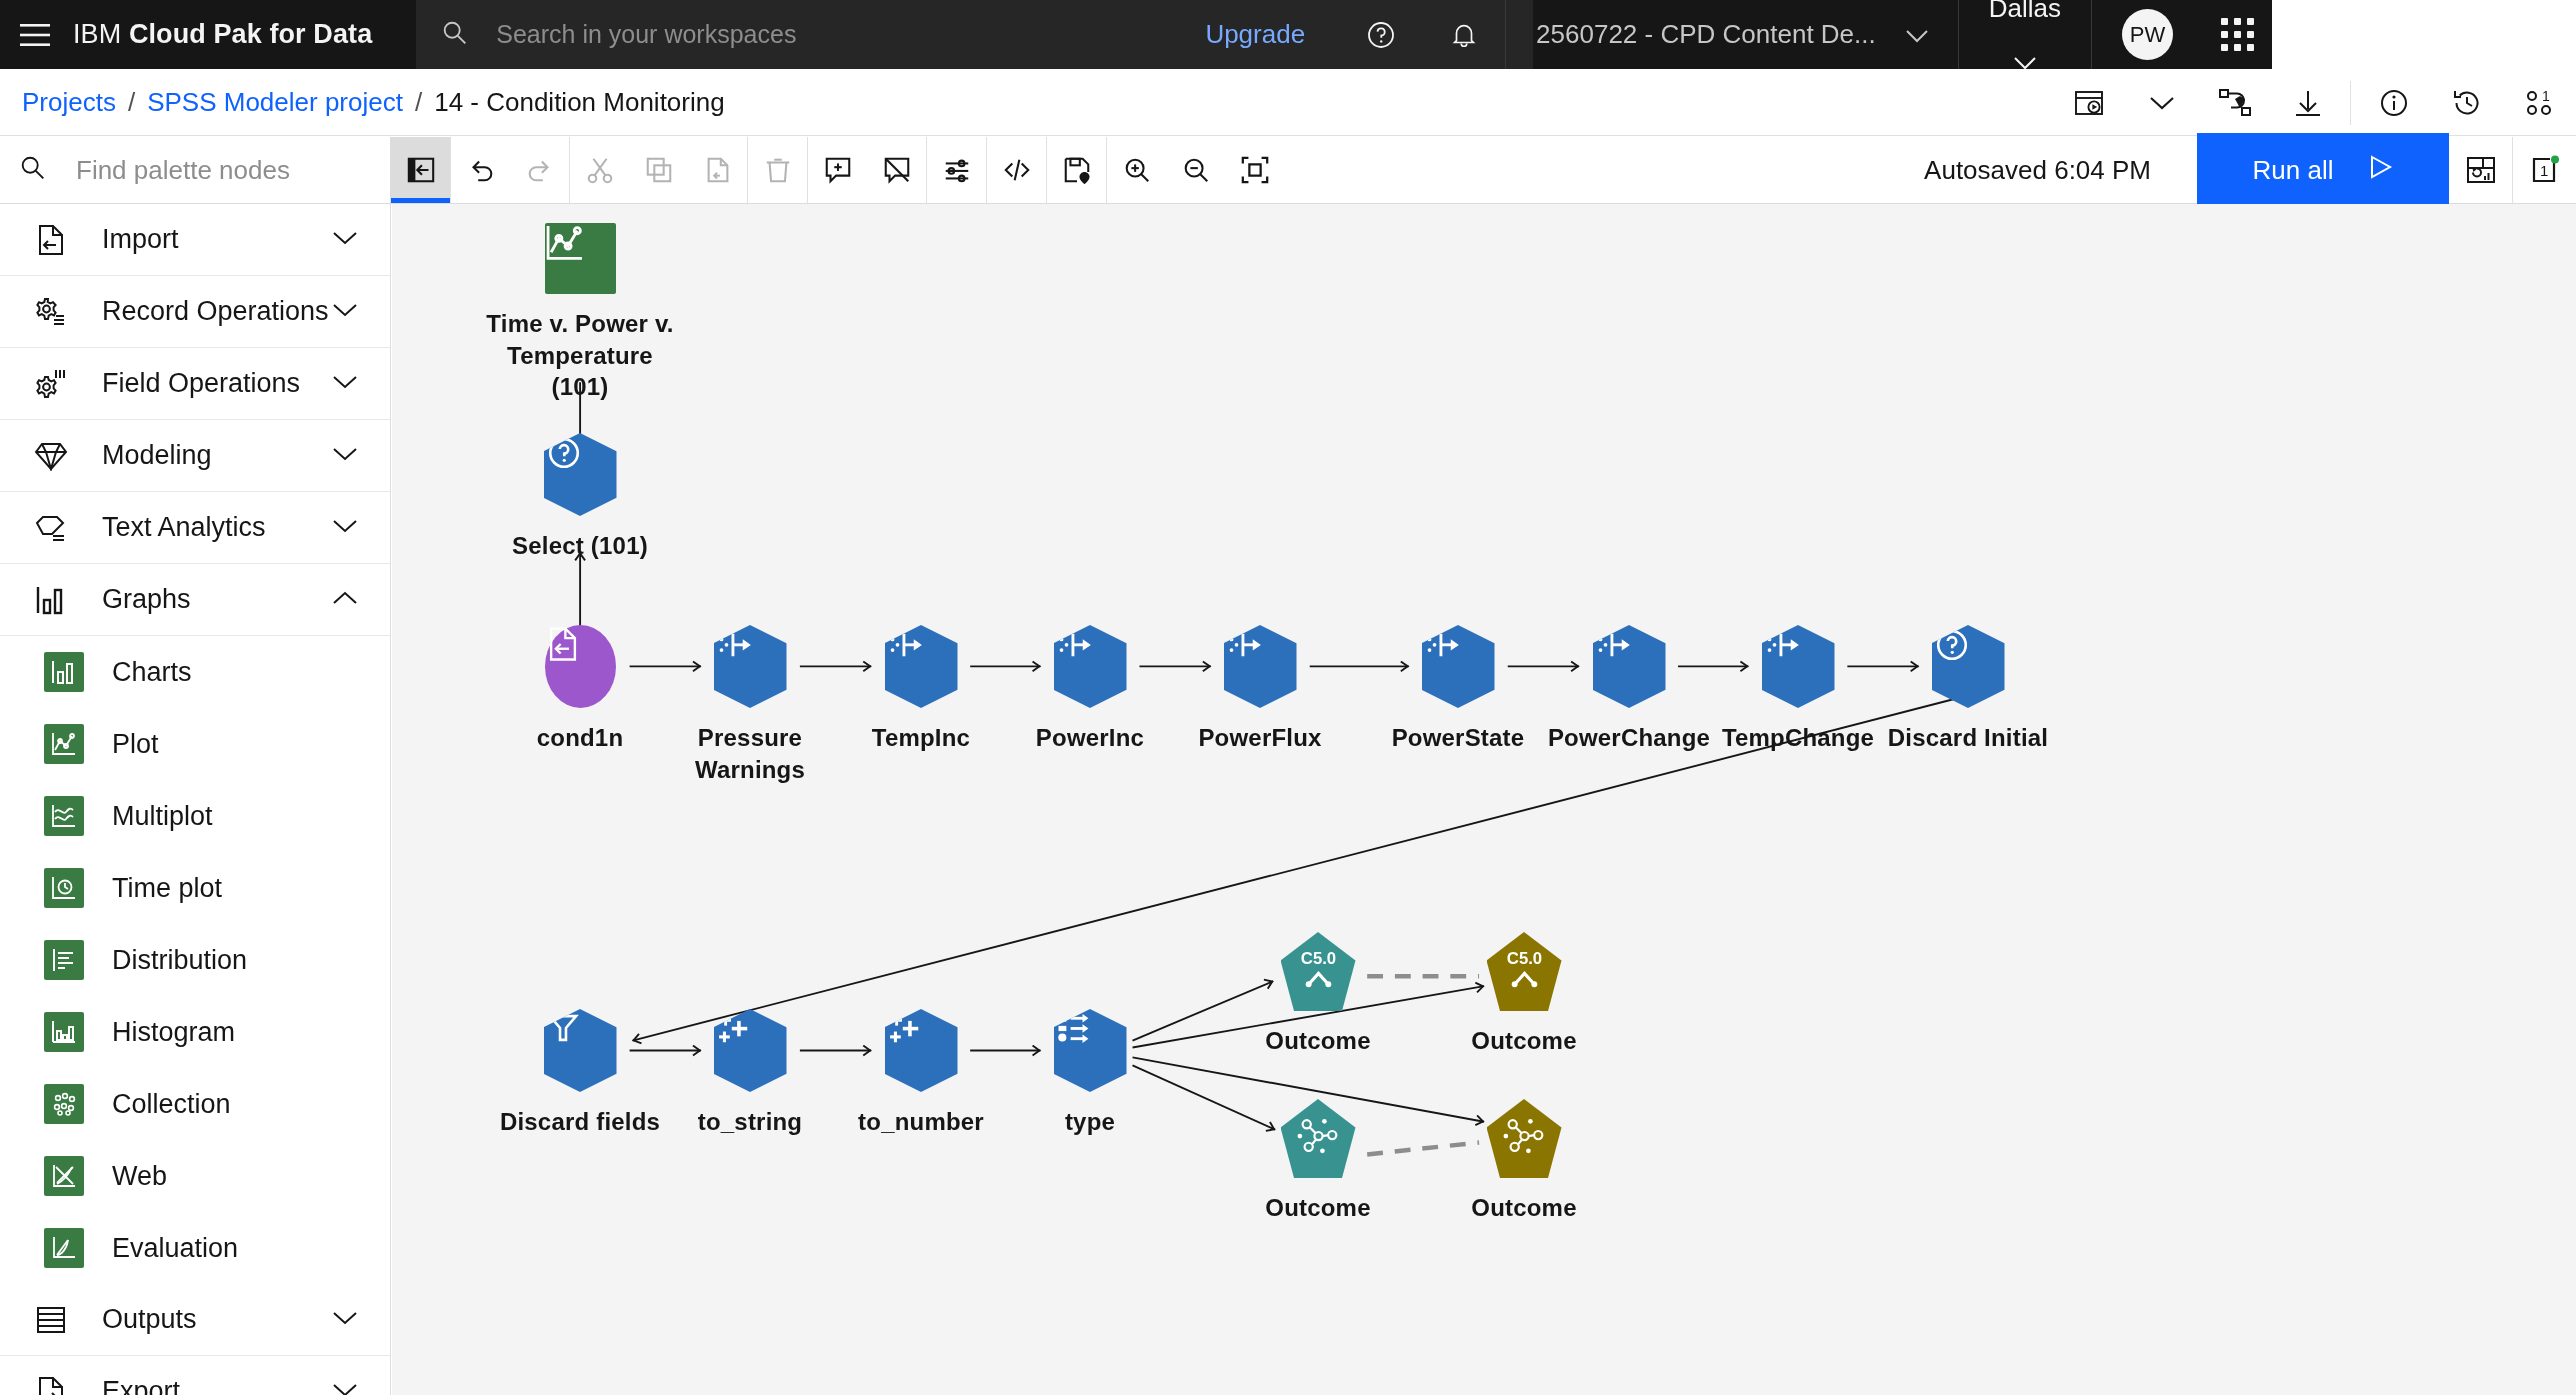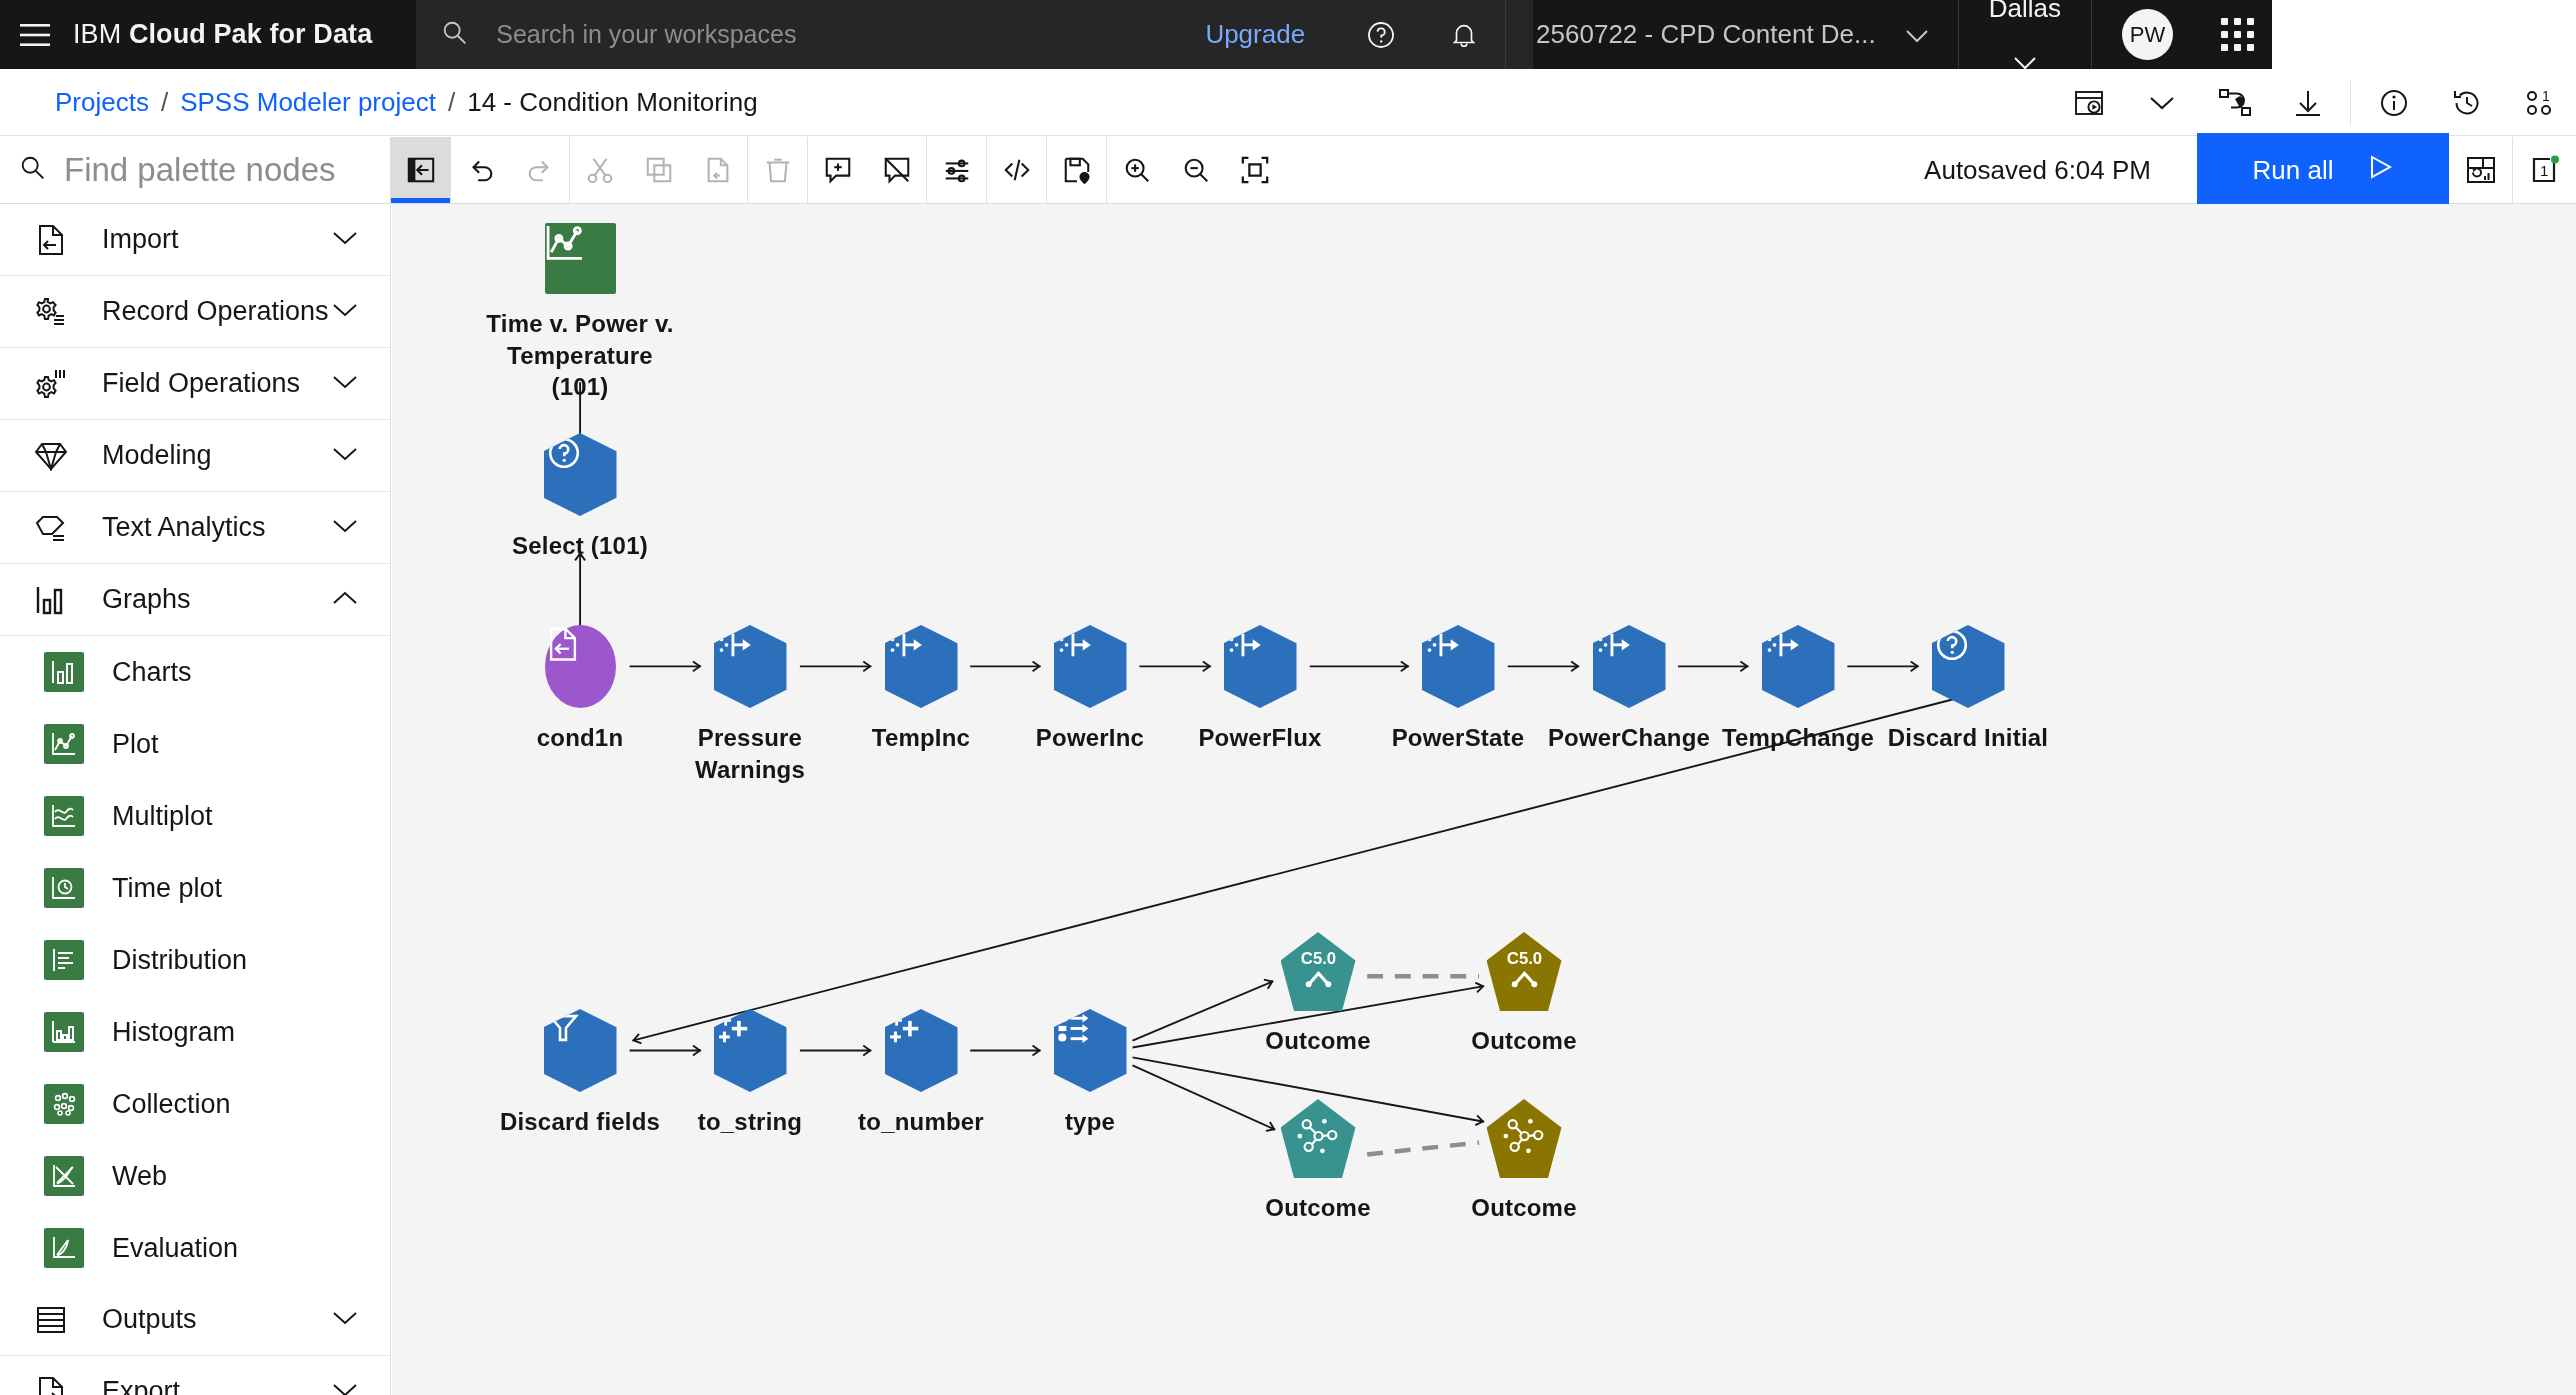--- a/index.html
+++ b/index.html
@@ -31,21 +31,21 @@
     display:flex; align-items:center; justify-content:center; font-size:22px; font-weight:400;
     margin:0 30px; cursor:pointer;}
   #hdr-apps{ width:69px; height:69px; display:flex; align-items:center; justify-content:center;
     cursor:pointer; }
   .dotgrid{ display:grid; grid-template-columns:repeat(3,7px); grid-gap:6px; }
   .dotgrid i{ width:7px; height:7px; background:#f4f4f4; display:block; border-radius:1px;}
 
   
   #crumbbar{ position:absolute; top:69px; left:0; width:2576px; height:67px;
     background:#fff; border-bottom:1px solid #e0e0e0; display:flex; align-items:center; }
-  #crumbs{ display:flex; align-items:center; padding-left:55px; font-size:26px; gap:12px;}
+  #crumbs{ display:flex; align-items:center; padding-left:22px; font-size:26px; gap:12px;}
   #crumbs a{ color:#0f62fe; text-decoration:none; cursor:pointer; white-space:nowrap;}
   #crumbs .sl{ color:#525252; }
   #crumbs .cur{ color:#161616; white-space:nowrap;}
   #crumb-actions{ position:absolute; right:0; top:0; height:67px; display:flex; align-items:center; }
   .cb-ic{ width:73px; height:67px; display:flex; align-items:center; justify-content:center;
     cursor:pointer; }
   .cb-div{ border-left:1px solid #e0e0e0; height:44px; margin:0 6px;}
 
   
   #toolbar{ position:absolute; top:137px; left:391px; right:0; height:67px; background:#fff;
@@ -62,21 +62,21 @@
     align-items:center; justify-content:center; gap:34px; font-size:26px; cursor:pointer; }
   #tb-right{ display:flex; align-items:center; height:66px; }
   .tbr{ width:63px; height:66px; display:flex; align-items:center; justify-content:center;
     cursor:pointer; position:relative; }
 
   
   #palette{ position:absolute; top:137px; left:0; width:391px; bottom:0; background:#fff;
     border-right:1px solid #dcdcdc; overflow:hidden; }
   #pal-search{ height:67px; display:flex; align-items:center; border-bottom:1px solid #dcdcdc;
     padding-left:18px; cursor:text;}
-  #pal-search .ph{ color:#8d8d8d; font-size:33px; margin-left:16px;}
+  #pal-search .ph{ color:#8d8d8d; font-size:26px; margin-left:28px;}
   .pal-cat{ height:72px; display:flex; align-items:center; padding:0 32px 0 28px;
     border-bottom:1px solid #e8e8e8; cursor:pointer; }
   .pal-cat .ico{ width:46px; display:flex; align-items:center; justify-content:center;}
   .pal-cat .lbl{ font-size:27px; color:#161616; margin-left:28px; flex:1; white-space:nowrap;}
   .pal-item{ height:72px; display:flex; align-items:center; padding-left:44px; cursor:pointer;}
   .pal-item .sq{ width:40px; height:40px; background:#397b42; border-radius:2px;
     display:flex; align-items:center; justify-content:center; flex:0 0 auto;}
   .pal-item .lbl{ font-size:27px; color:#161616; margin-left:28px; white-space:nowrap;}
 
   

